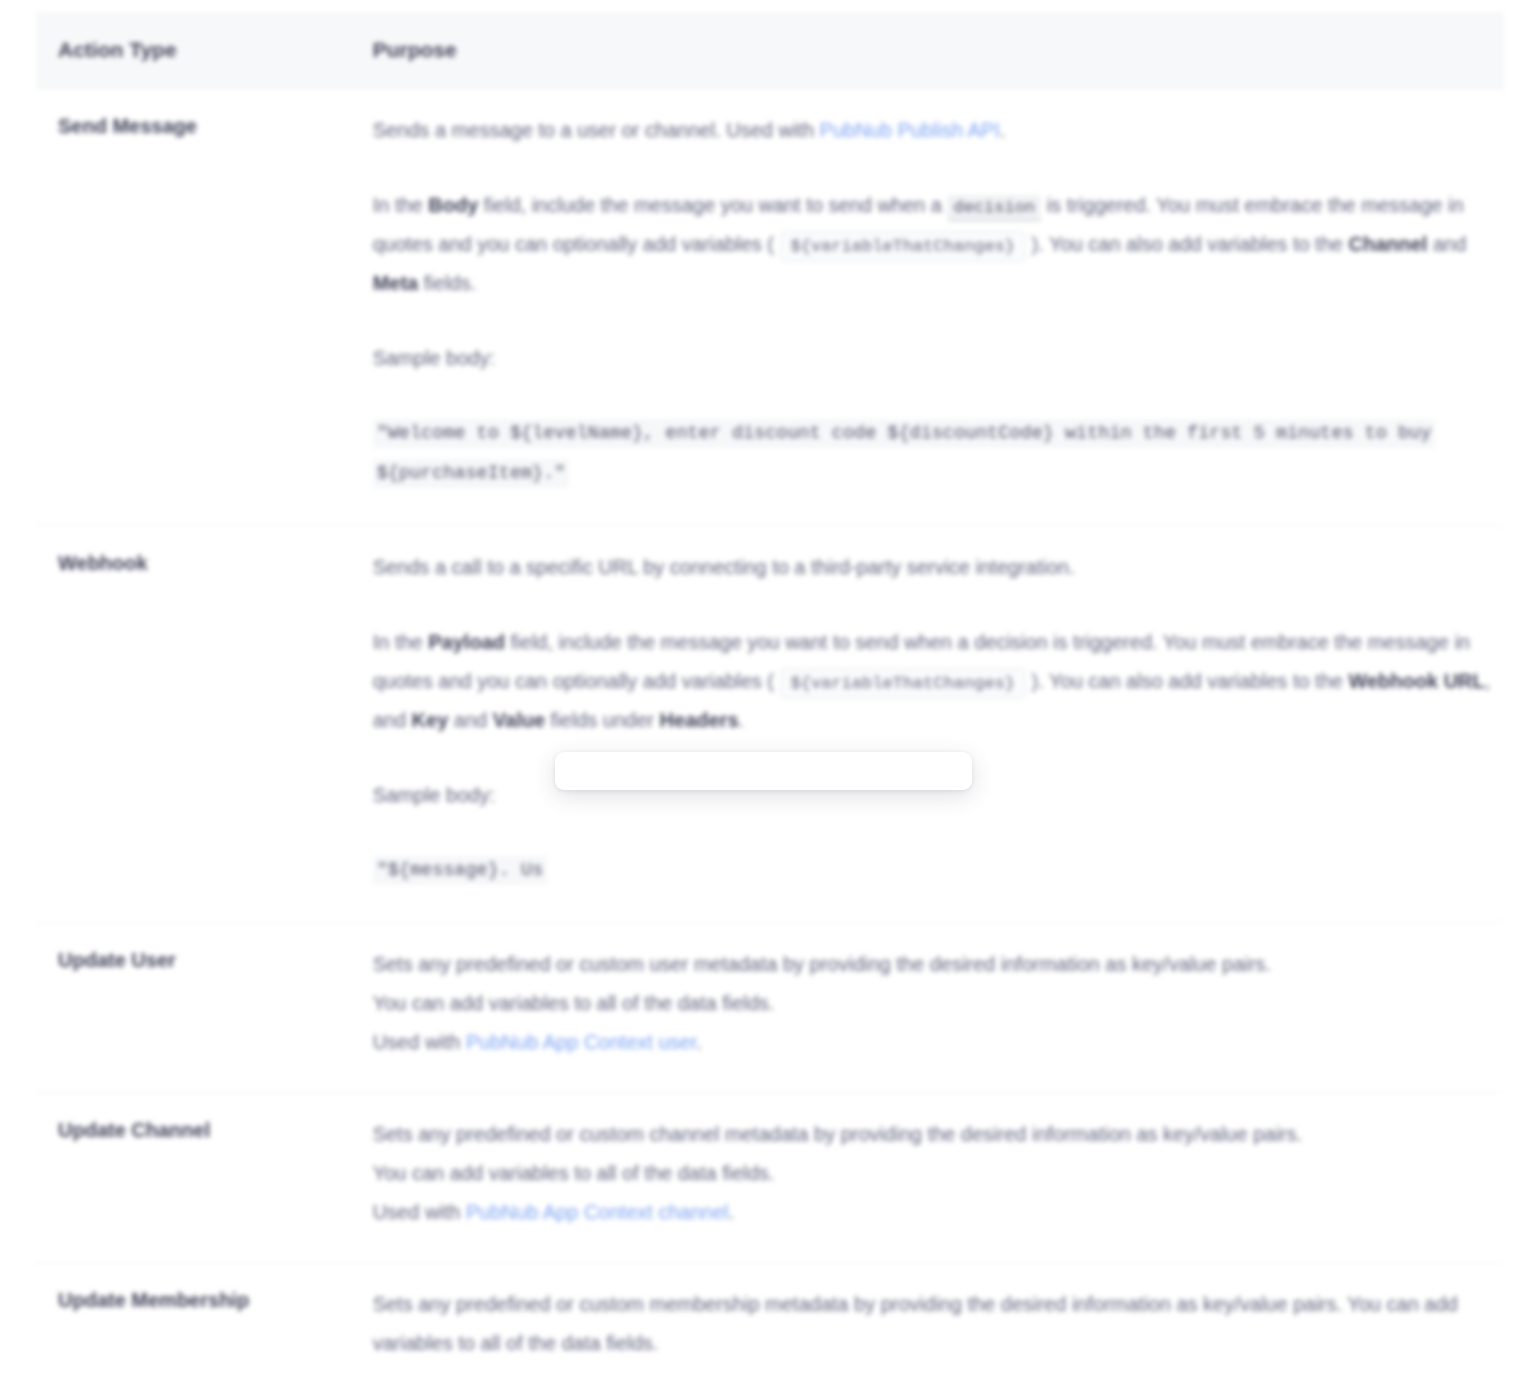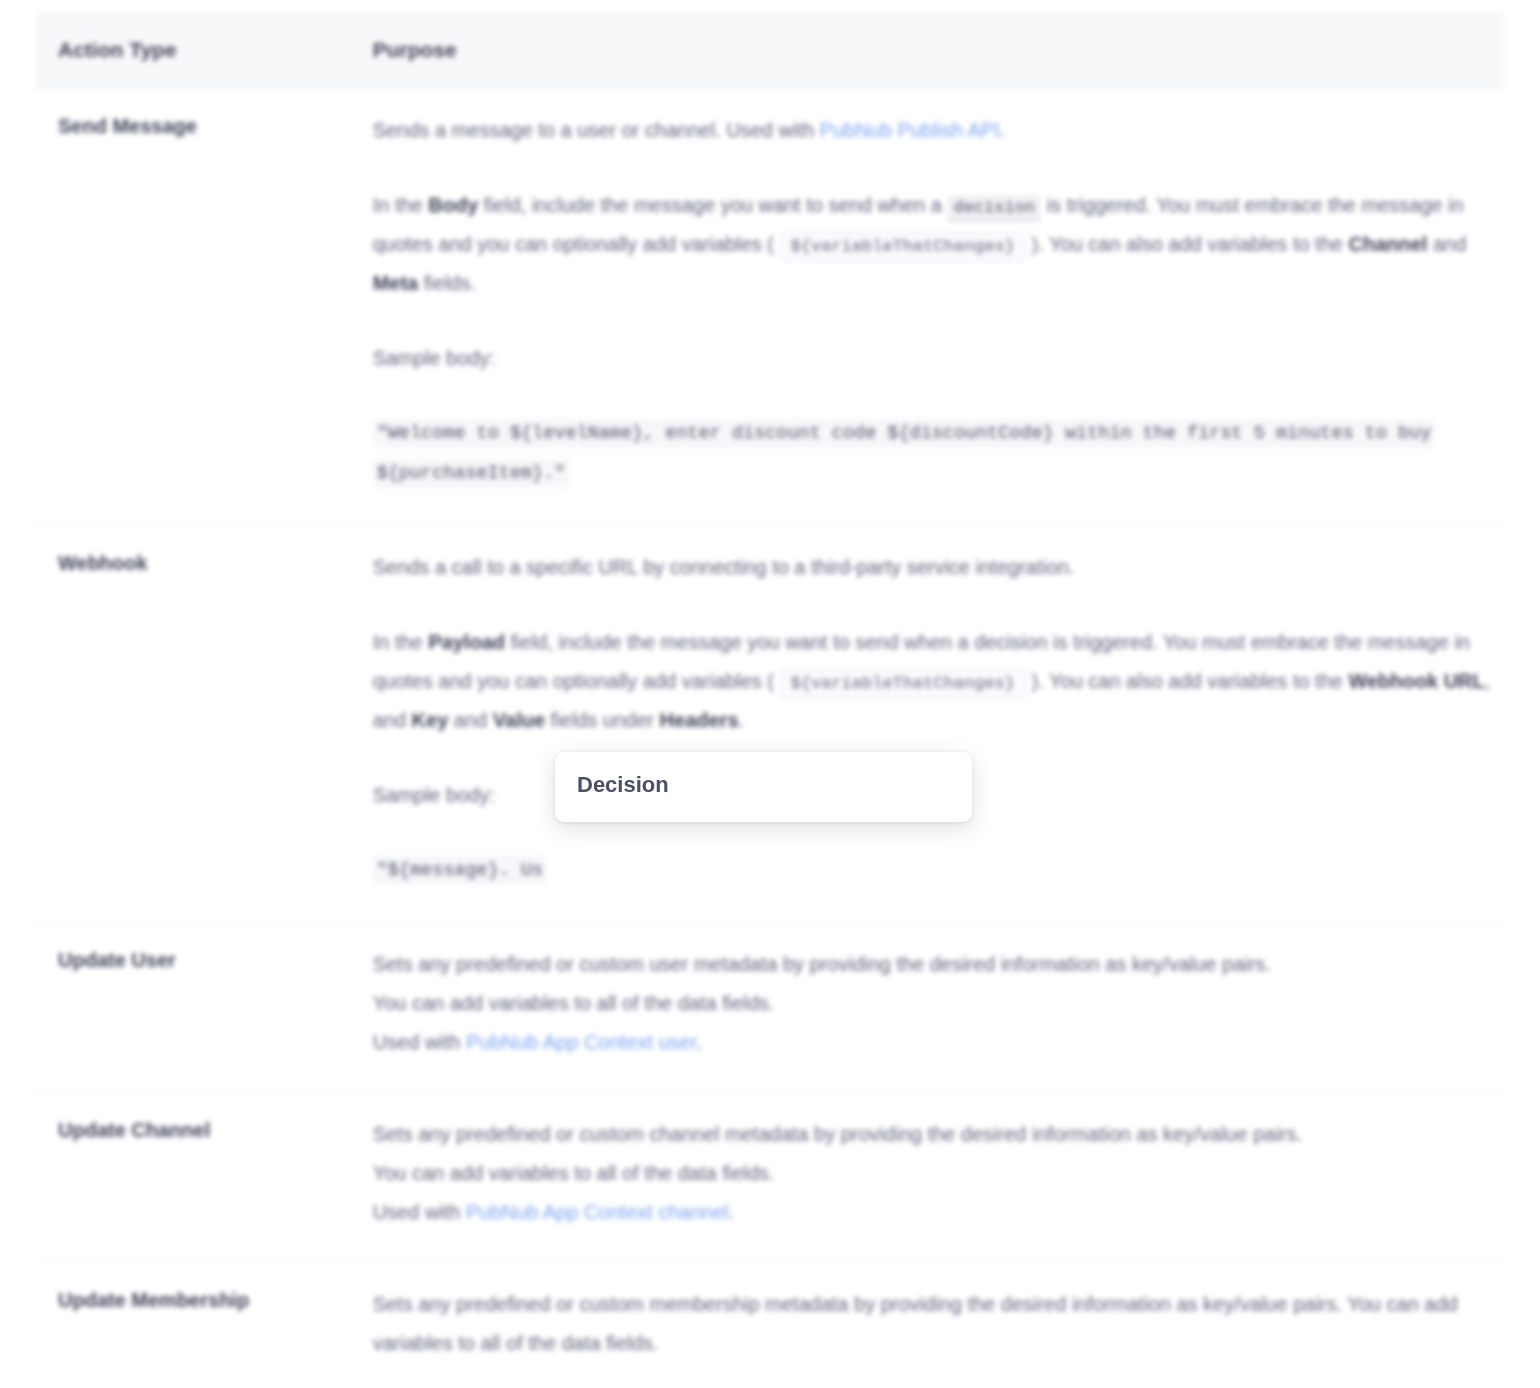--- a/index.html
+++ b/index.html
@@ -201,14 +201,13 @@
         <td class="td-purpose">
           <p class="tight">Sets any predefined or custom membership metadata by providing the desired information as key/value pairs. You can add variables to all of the data fields.</p>
         </td>
       </tr>
 
     </tbody>
   </table>
 </div>
 
 <div id="tooltip">
-  <div class="tt-title">Decision</div>
 </div>
 
 </body></html>

